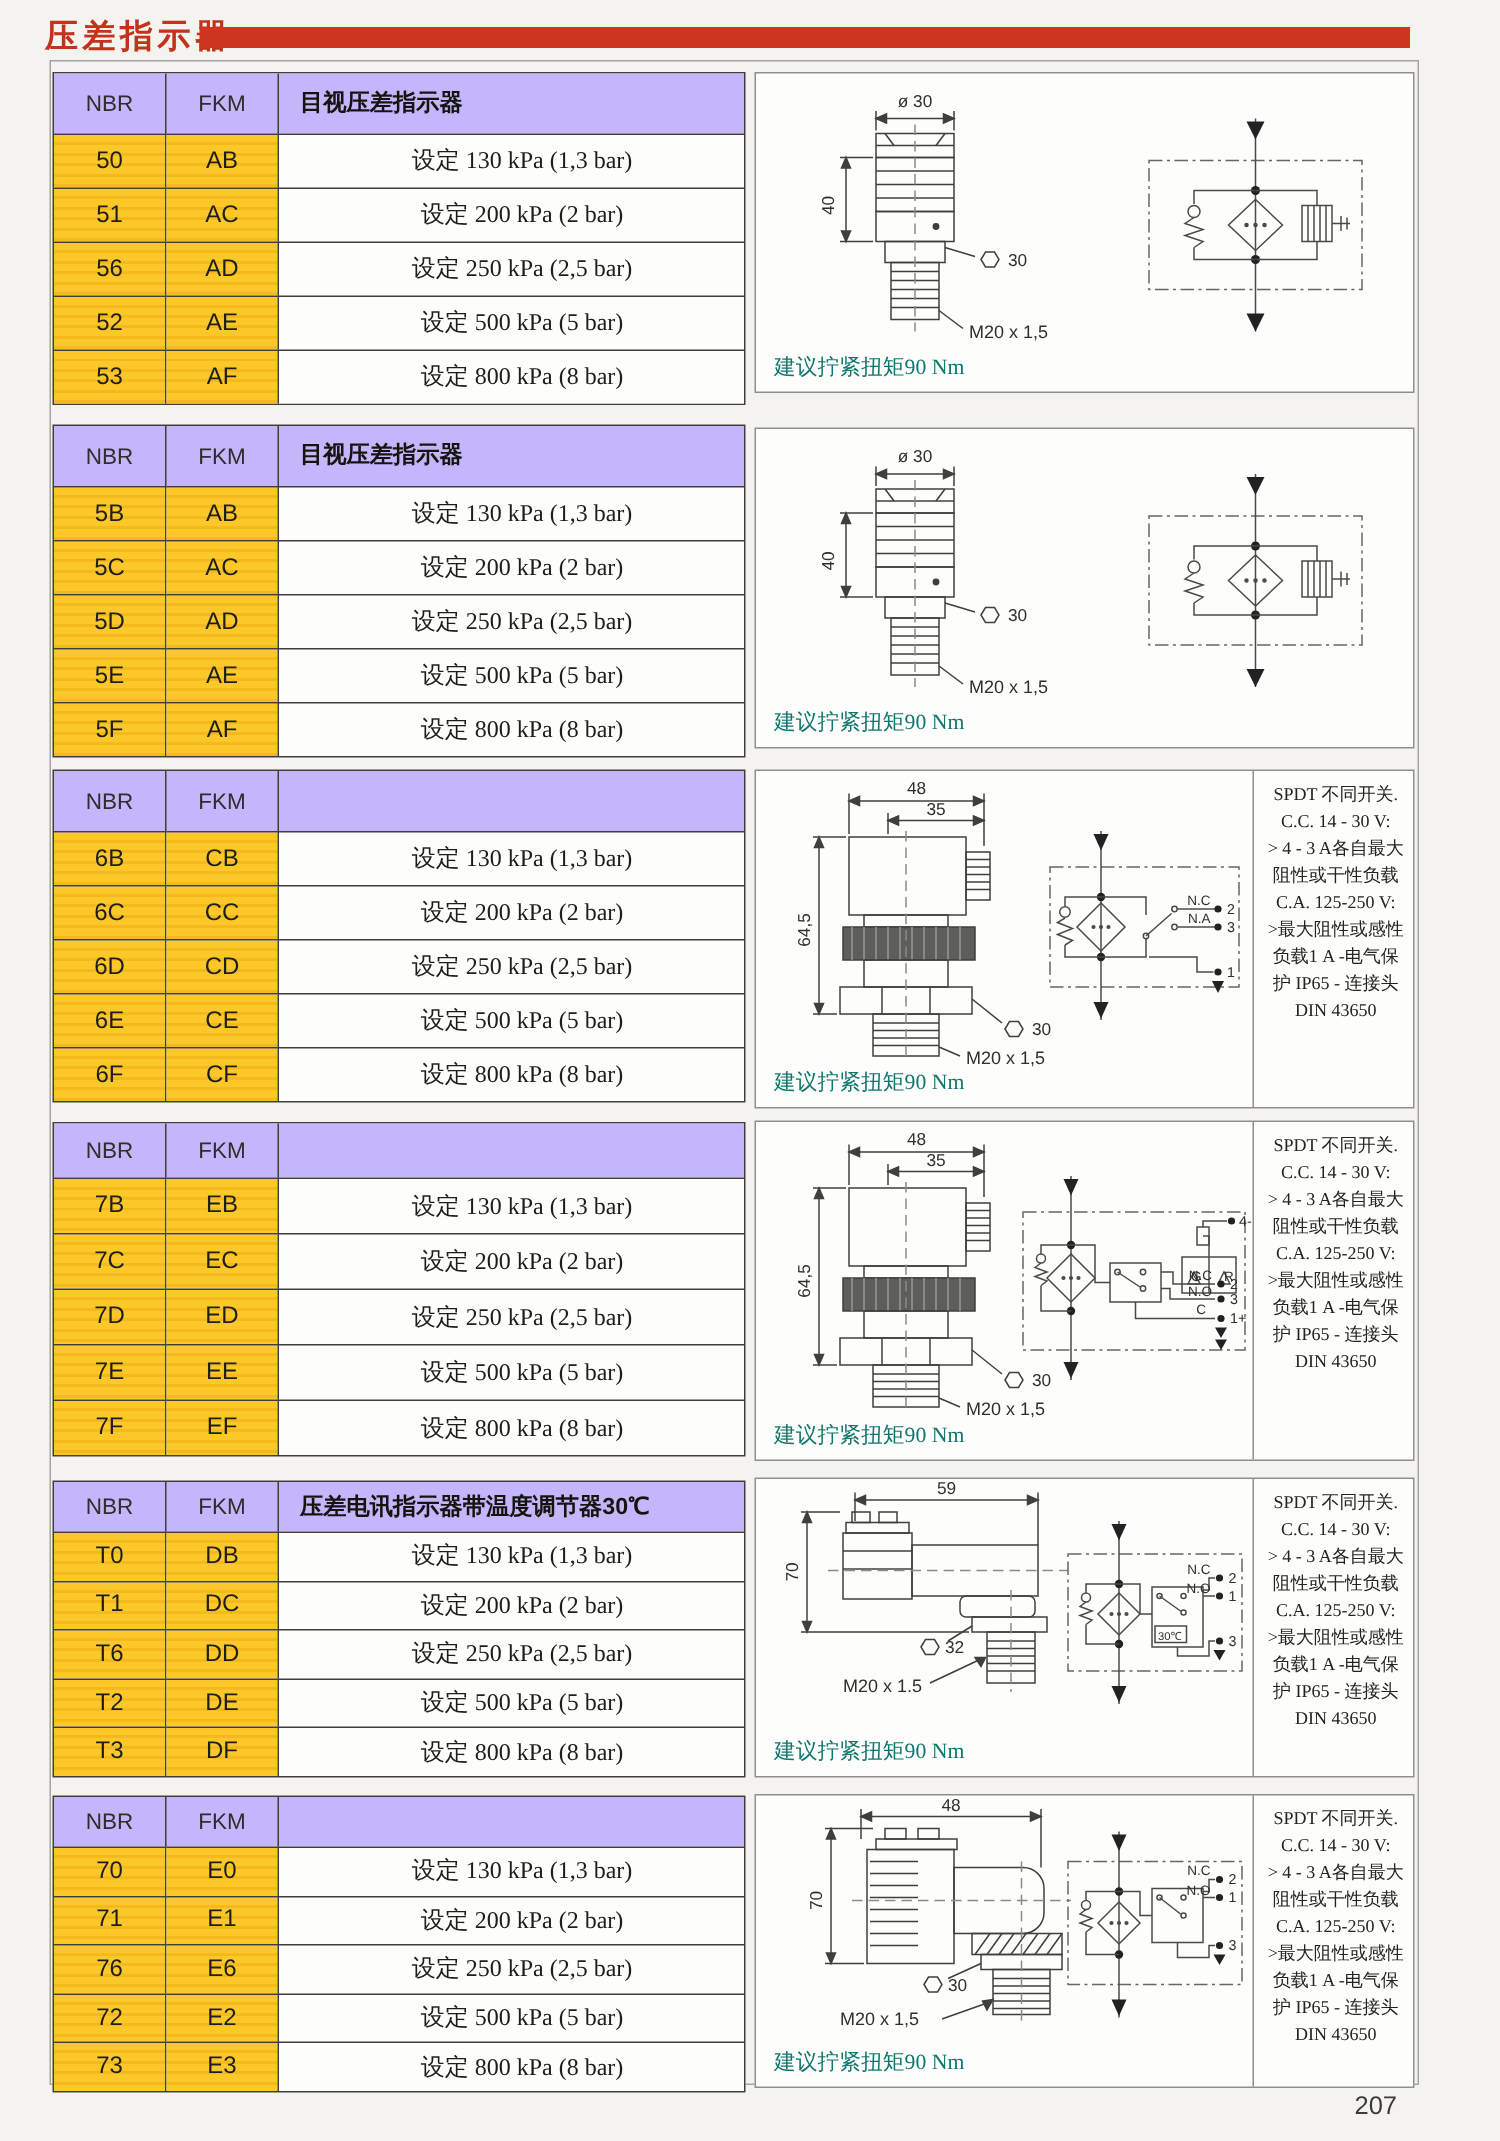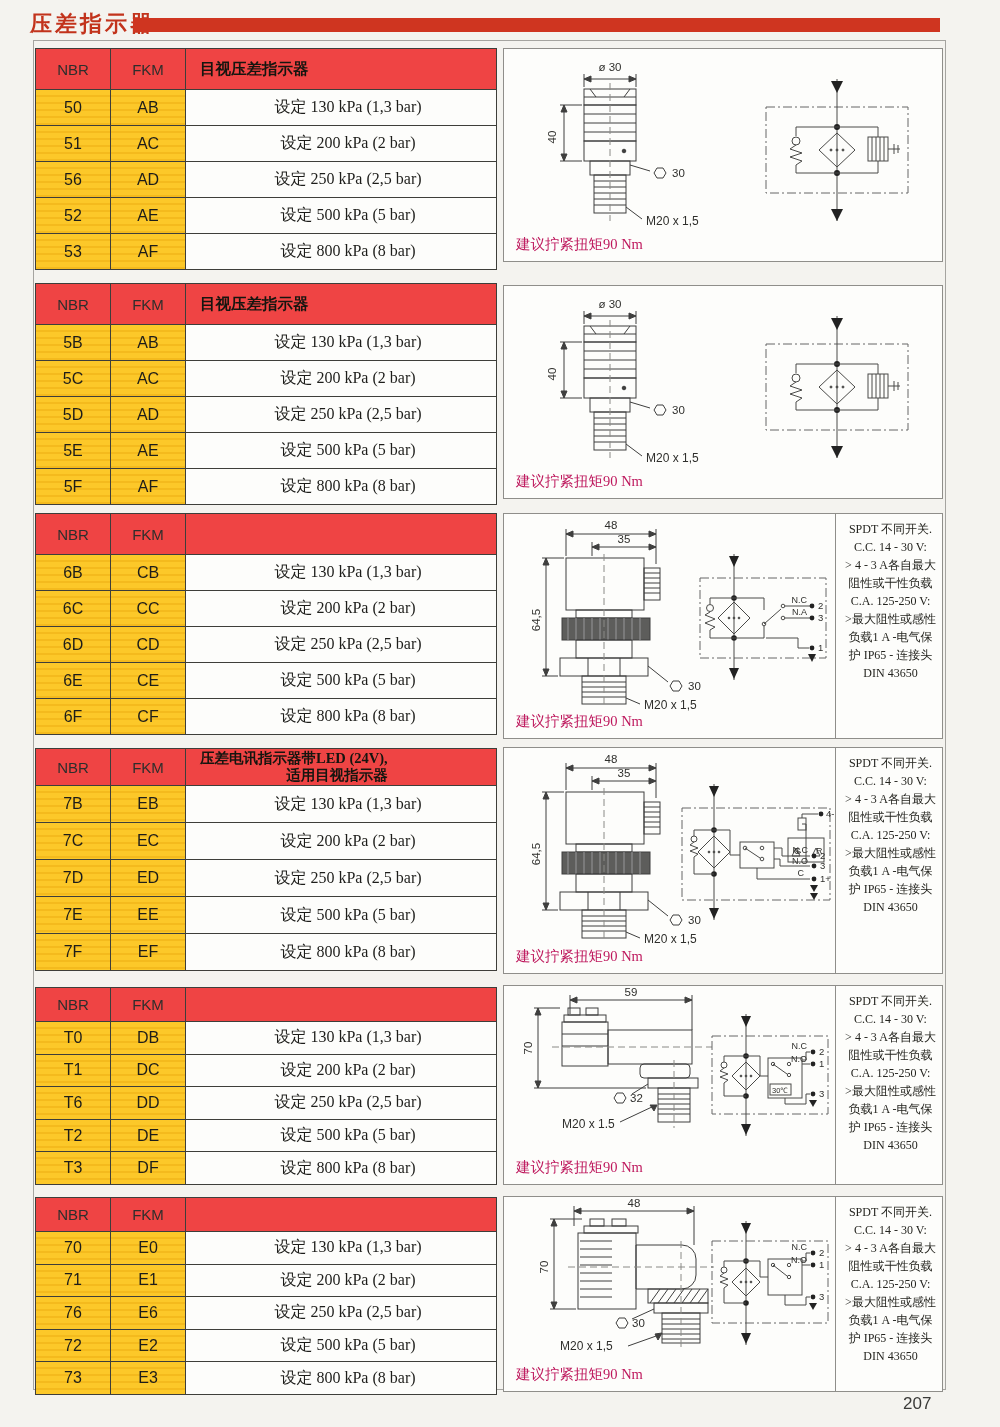--- a/index.html
+++ b/index.html
@@ -13,41 +13,41 @@
     position:absolute;left:30px;top:9px;
     font-family:"Liberation Serif",serif;font-weight:bold;
     font-size:22px;color:#c2331c;letter-spacing:3px;
   }
   .title-bar{position:absolute;left:133px;top:18px;width:807px;height:14px;background:#cf3520;}
   .outer-frame{position:absolute;left:33px;top:40px;width:911px;height:1348px;border:1px solid #a5a4a0;}
   .page-num{position:absolute;left:903px;top:1394px;font-size:17px;color:#3a3a38;}
 
   
   .ptable{position:absolute;left:35px;width:462px;border:1px solid #3e3e3a;background:#fdfdfb;box-sizing:border-box;}
-  .t-head{display:flex;background:#ef4444;height:var(--hh);text-align:right;}
+  .t-head{display:flex;background:#c4b5fd;height:var(--hh);}
   .t-head>div{display:flex;align-items:center;justify-content:center;border-right:1px solid #3e3e3a;
     color:#2e2e2c;font-size:15px;box-sizing:border-box;}
   .c1,.c2{width:75px;flex:none;}
   .c3{flex:1;border-right:none !important;}
   .t-head .c3{justify-content:flex-start;padding-left:14px;
-    font-family:Liberation Serif, serif;font-weight:bold;font-size:15.5px;color:#15150f;
+    font-family:Liberation Sans, sans-serif;font-weight:bold;font-size:15.5px;color:#15150f;
     line-height:1.15;white-space:pre-line;}
   .t-row{display:flex;height:var(--rh);}
   .t-row>div{border-right:1px solid #3e3e3a;border-top:1px solid #3e3e3a;
     display:flex;align-items:center;justify-content:center;
     font-size:16px;color:#1d1d1a;box-sizing:border-box;}
   .ycell{background:repeating-linear-gradient(180deg,#fcc829 0 5px,#f4ba1d 5px 7px);}
   .dcell{justify-content:flex-start;padding-left:14px;
     font-family:"Liberation Serif",serif;font-size:15.5px;background:#fdfdfb;color:#24241f;}
 
   
   .panel{position:absolute;left:503px;width:440px;border:1px solid #8f8e8a;background:#fdfdfb;box-sizing:border-box;text-align:center;}
   .panel svg{position:absolute;left:0;top:0;display:block;}
   .torque{position:absolute;left:12px;bottom:7px;
-    font-family:"Liberation Serif",serif;font-size:14.5px;color:#be185d;}
+    font-family:"Liberation Serif",serif;font-size:14.5px;color:#0f766e;}
   .notes{position:absolute;right:0;top:0;bottom:0;width:107px;border-left:1px solid #8f8e8a;
     padding:6px 4px 6px 7px;font-family:"Liberation Serif",serif;font-size:12px;line-height:1.5;
     color:#24241f;white-space:pre-line;box-sizing:border-box;overflow:hidden;}
 
   svg text{fill:#2f2f2c;font-family:"Liberation Sans",sans-serif;}
   .dimtxt{font-size:11.5px;}
   .thrtxt{font-size:12px;}
   .trm{font-size:9px;}
   .trmn{font-size:9.5px;}
 </style>
@@ -422,22 +422,20 @@
 &gt;最大阻性或感性
 负载1 A -电气保
 护 IP65 - 连接头
 DIN 43650</div>
 </div>
 
 <div class="ptable" style="top:748px;--hh:36px;--rh:37px">
   <div class="t-head">
     <div class="c1">NBR</div>
     <div class="c2">FKM</div>
-    <div class="c3" style="font-size:14.5px">压差电讯指示器带LED (24V),
-适用目视指示器</div>
   </div>
   <div>
 
       <div class="t-row">
         <div class="c1 ycell">7B</div>
         <div class="c2 ycell">EB</div>
         <div class="c3 dcell">设定 130 kPa (1,3 bar)</div>
       </div>
 
       <div class="t-row">
@@ -582,20 +580,21 @@
 &gt;最大阻性或感性
 负载1 A -电气保
 护 IP65 - 连接头
 DIN 43650</div>
 </div>
 
 <div class="ptable" style="top:987px;--hh:33px;--rh:32.6px">
   <div class="t-head">
     <div class="c1">NBR</div>
     <div class="c2">FKM</div>
+    <div class="c3">压差电讯指示器带温度调节器30℃</div>
   </div>
   <div>
 
       <div class="t-row">
         <div class="c1 ycell">T0</div>
         <div class="c2 ycell">DB</div>
         <div class="c3 dcell">设定 130 kPa (1,3 bar)</div>
       </div>
 
       <div class="t-row">

